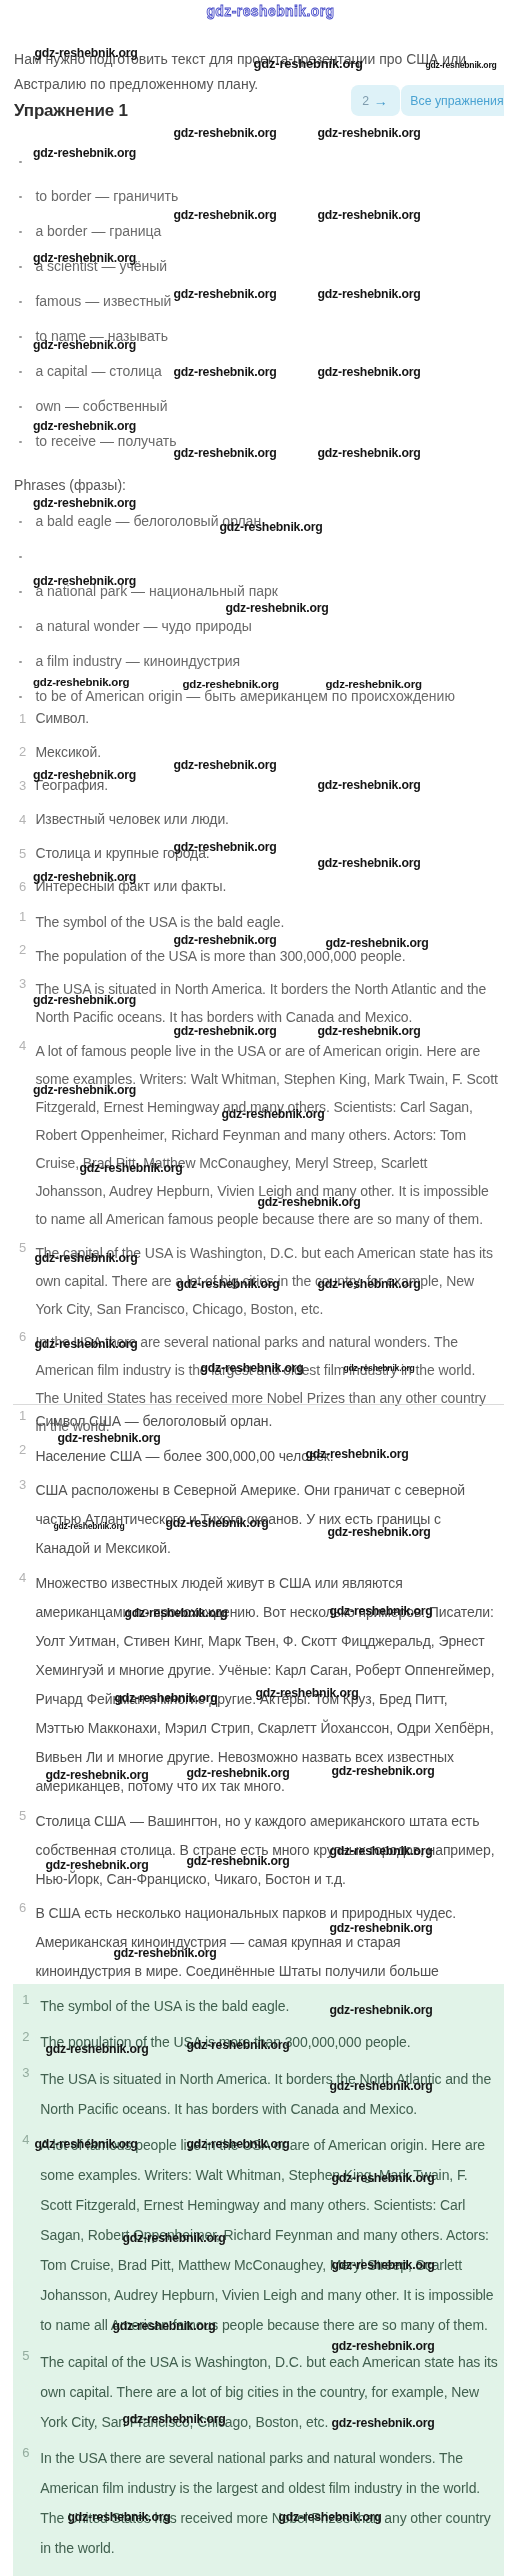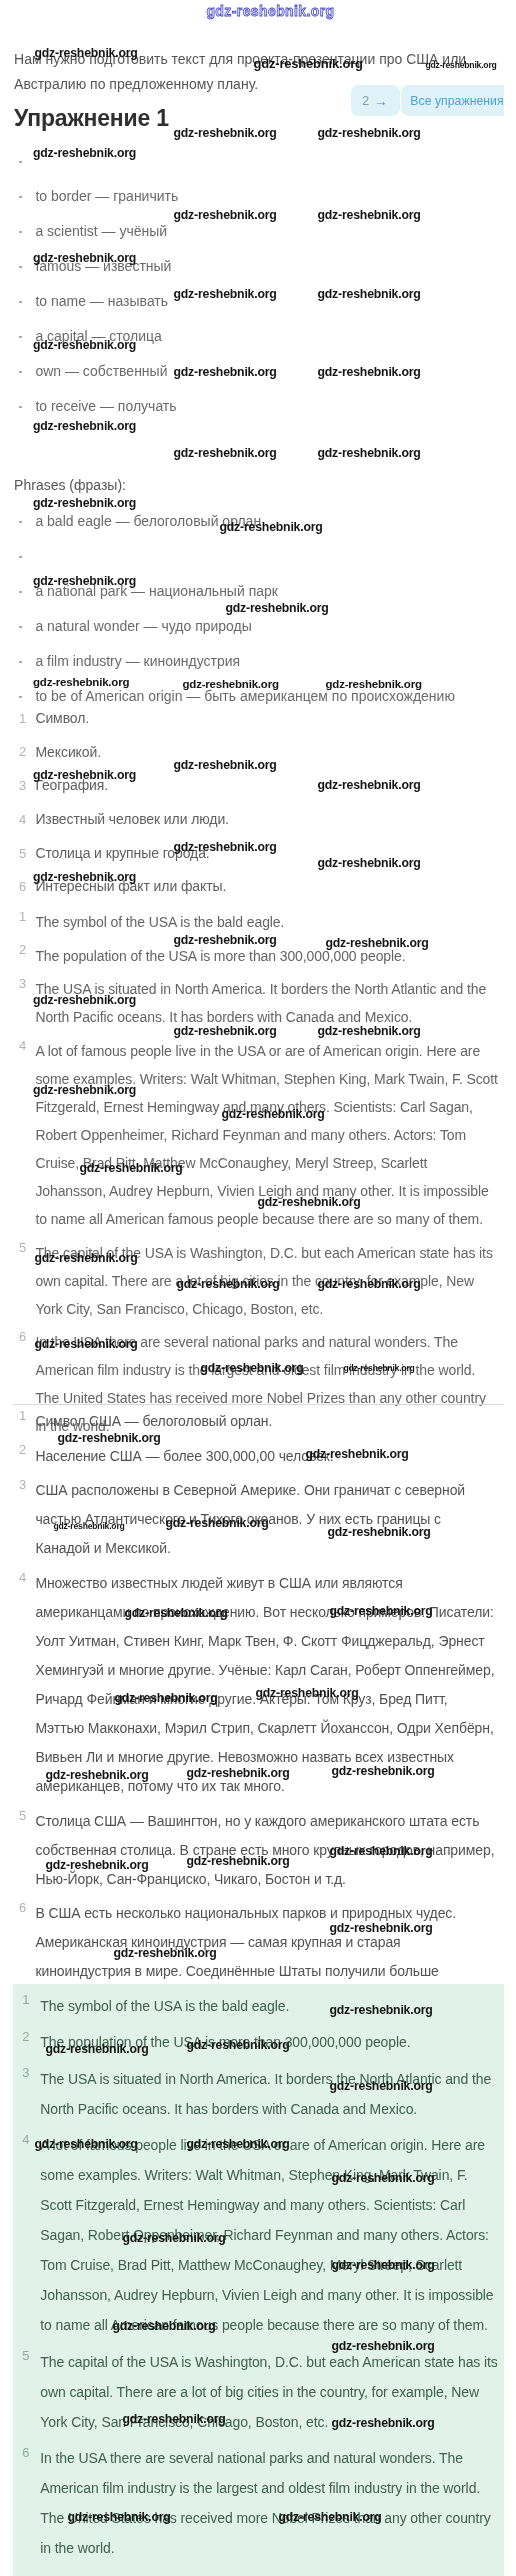--- a/index.html
+++ b/index.html
@@ -22,21 +22,21 @@
     z-index:6;white-space:nowrap;
   }
   
   .intro{
     position:absolute;top:33px;left:1.6px;width:474px;
     font-size:14px;line-height:25px;color:#565656;
   }
   
   .title{
     position:absolute;top:90px;left:1.6px;
-    font-size:23px;font-weight:700;color:#2f2f2f;letter-spacing:-0.2px;text-align:right;
+    font-size:17px;font-weight:700;color:#2f2f2f;letter-spacing:-0.2px;text-align:right;
   }
   .btn{
     position:absolute;top:85px;height:31px;border:none;border-radius:7.4px;
     background:#def2f8;color:#4aa3d2;font-family:"Liberation Sans",sans-serif;
     font-size:12.3px;display:flex;align-items:center;justify-content:center;
     cursor:pointer;padding:0 8.2px;box-sizing:border-box;
   }
   .btn-next{left:338px;width:49px;gap:4.9px;}
   .btn-next .n{color:#7e9cae;}
   .btn-next .arrow{color:#3d96c9;font-size:14px;line-height:1;}
@@ -179,20 +179,26 @@
         </span>
       </div>
 
       <div class="bitem">
         <span class="dot">
           <i></i>
         </span>
         <span class="btxt">to border — граничить</span>
       </div>
 
+      <div class="bitem">
+        <span class="dot">
+          <i></i>
+        </span>
+        <span class="btxt">a border — граница</span>
+      </div>
 
       <div class="bitem">
         <span class="dot">
           <i></i>
         </span>
         <span class="btxt">a scientist — учёный</span>
       </div>
 
       <div class="bitem">
         <span class="dot">

